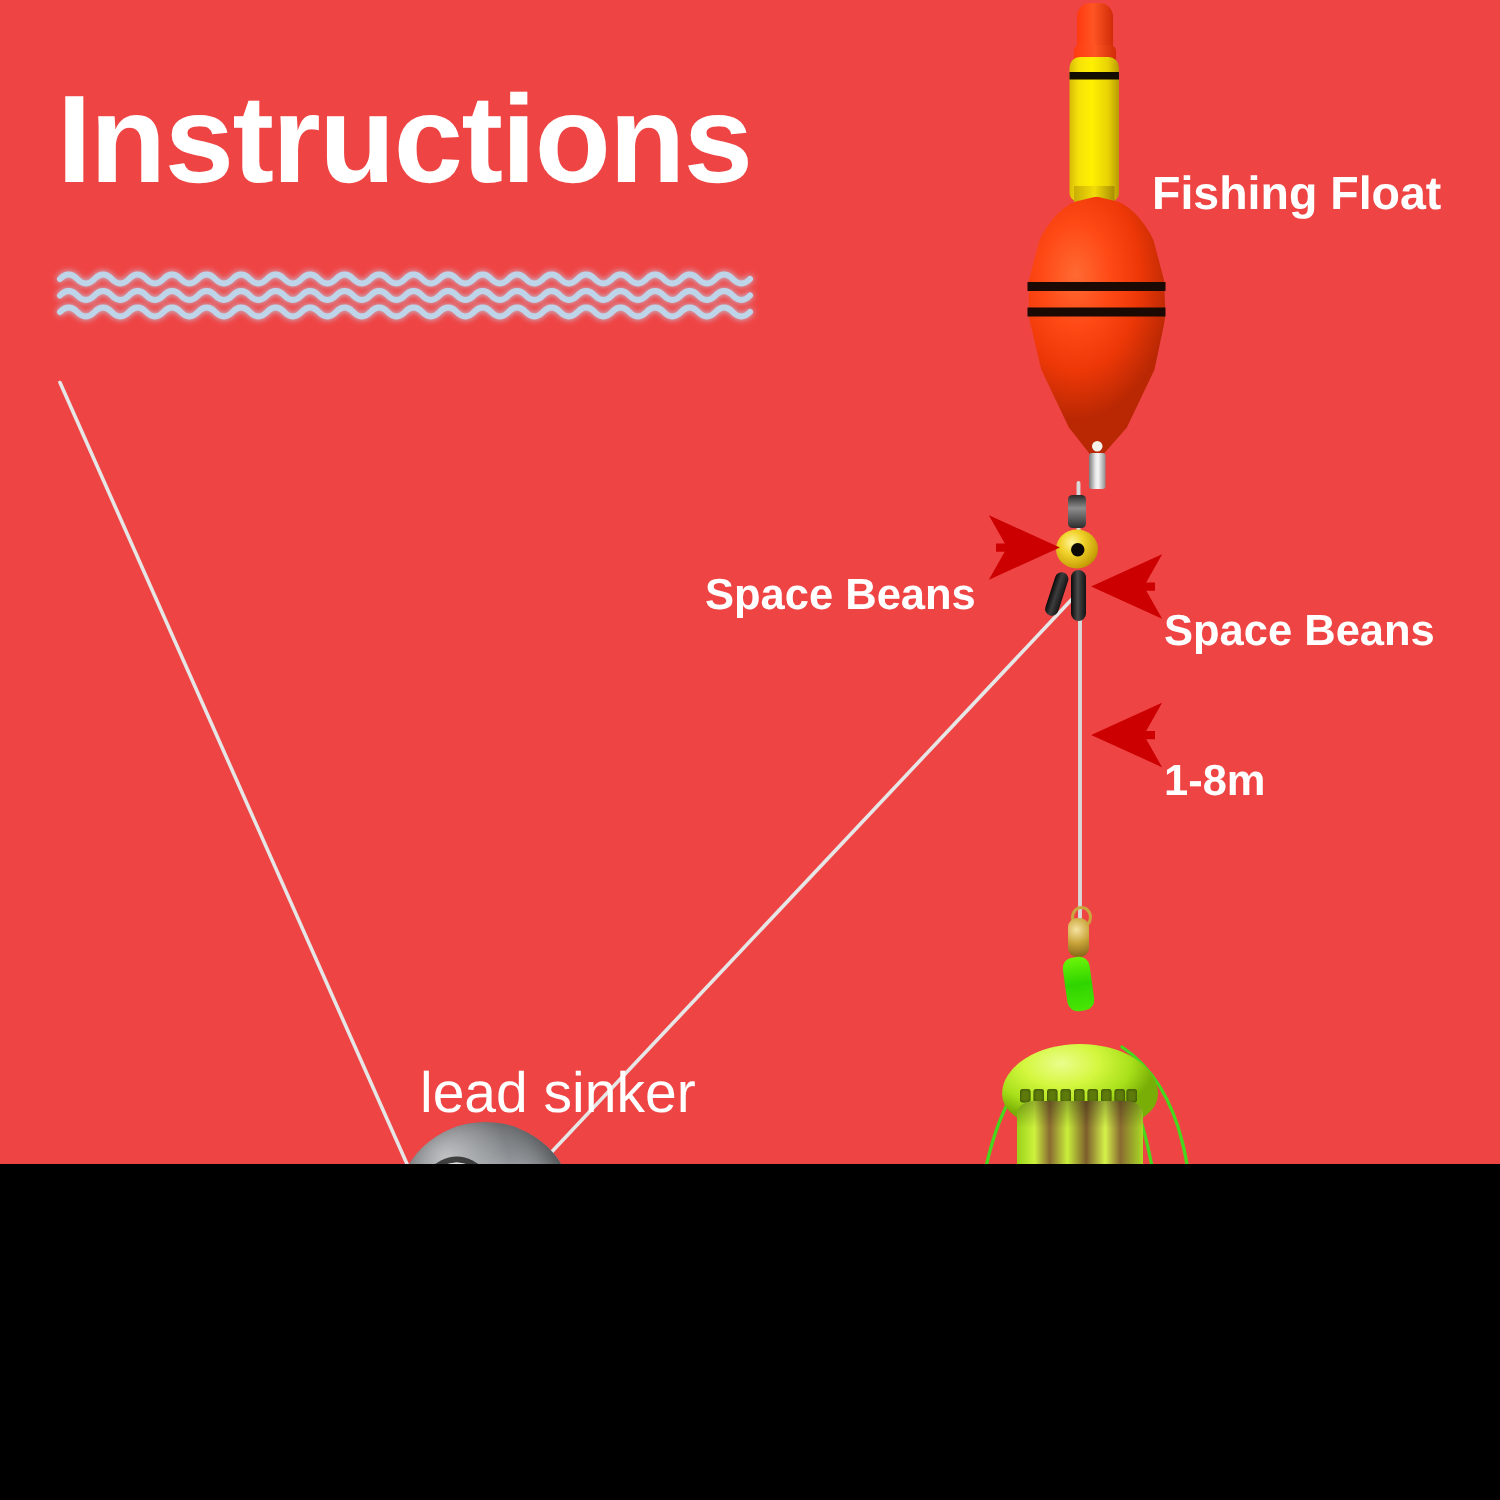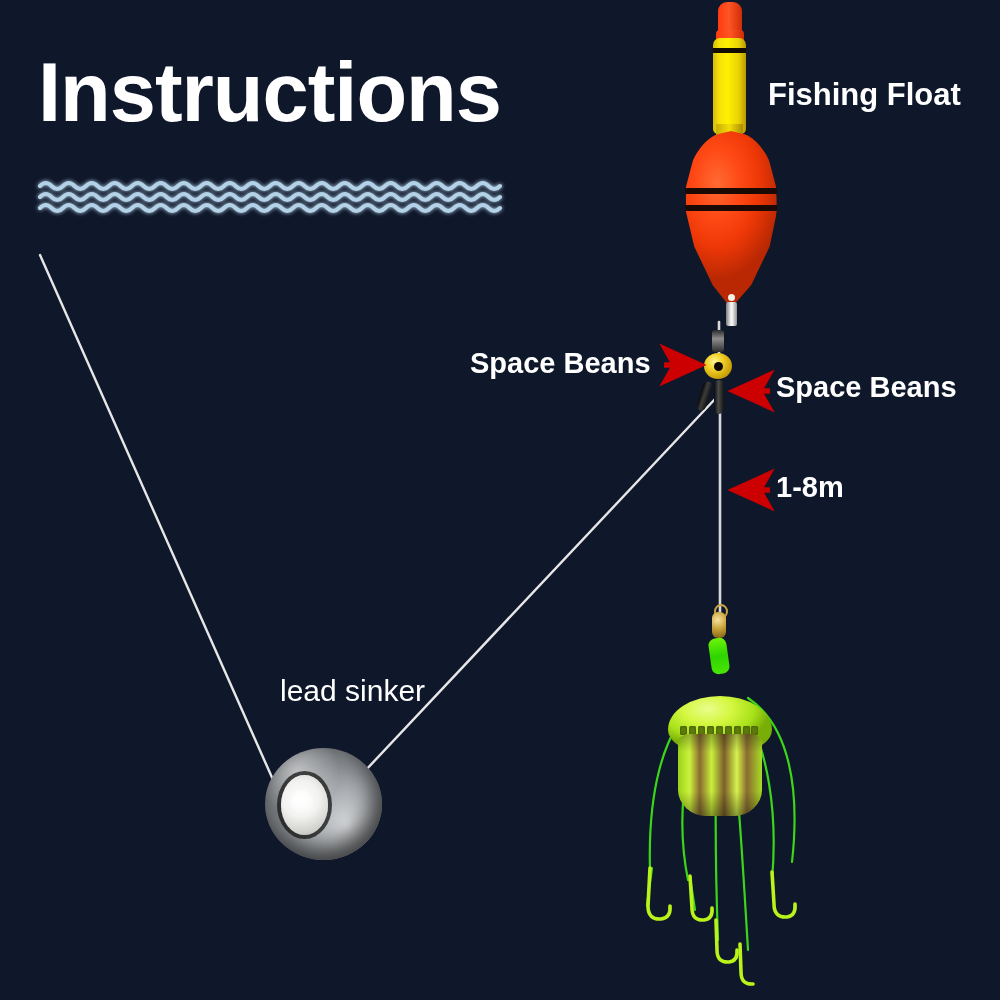--- a/index.html
+++ b/index.html
@@ -1,34 +1,34 @@
 <!DOCTYPE html>
 <html><head>
 <meta charset="utf-8">
 <style>
   html,body{margin:0;padding:0;background:#000;}
   body{width:1000px;height:1000px;overflow:hidden;font-family:"Liberation Sans",sans-serif;}
-  #stage{position:relative;width:1000px;height:1000px;background:#0f172a;overflow:hidden;}
+  #stage{position:relative;width:1000px;height:776px;background:#ef4444;overflow:hidden;}
 
   
   .title{
     position:absolute;left:38px;top:48px;
     color:#ffffff;font-size:83px;line-height:90px;font-weight:700;
     letter-spacing:-1px;white-space:nowrap;
   }
 
   
   .label{
-    position:absolute;color:#ffffff;font-weight:700;white-space:nowrap;
+    position:absolute;color:#ffffff;font-weight:700;white-space:nowrap;margin-top:34px;
   }
   .lbl-float{left:768px;top:77px;font-size:31px;}
   .lbl-beans-left{left:470px;top:347px;font-size:29px;}
   .lbl-beans-right{left:776px;top:371px;font-size:29px;}
   .lbl-depth{left:776px;top:471px;font-size:29px;}
-  .lbl-sinker{left:280px;top:674px;font-size:30px;font-weight:400;}
+  .lbl-sinker{left:280px;top:674px;font-size:38px;font-weight:400;}
 
   
   svg.layer{position:absolute;left:0;top:0;width:1000px;height:1000px;overflow:visible;}
 
   
   .float-wrap{position:absolute;left:685px;top:0px;width:92px;height:320px;}
   .f-tip{
     position:absolute;left:33px;top:2px;width:24px;height:36px;
     background:linear-gradient(90deg,#ff3a10 0%,#ff5524 45%,#d02c08 100%);
     border-radius:9px 9px 3px 3px;

